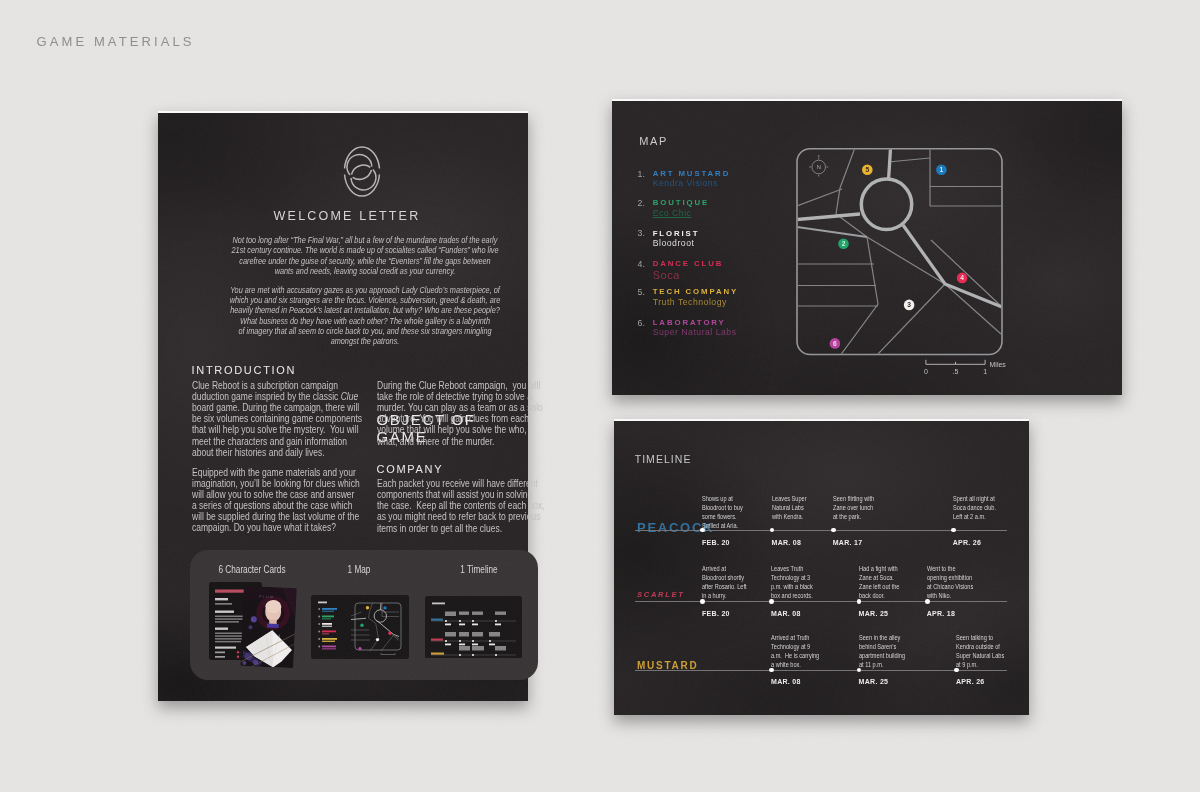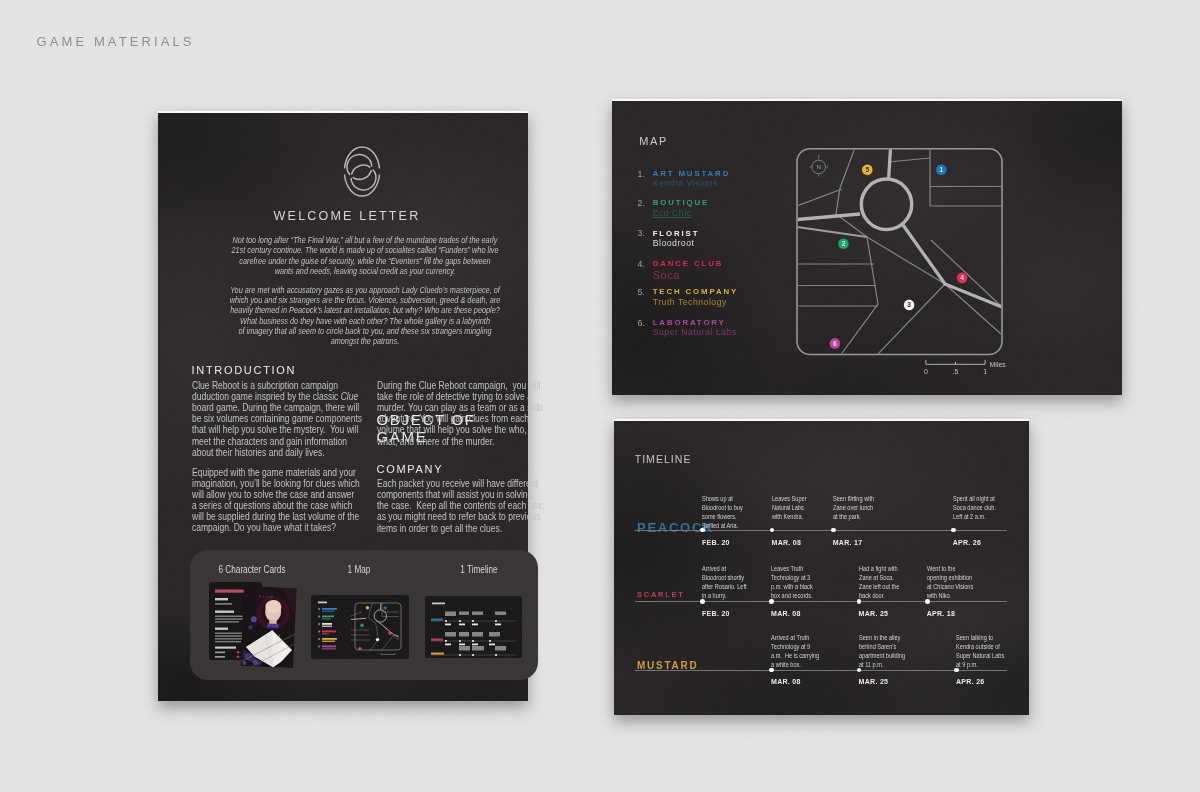--- a/index.html
+++ b/index.html
@@ -373,21 +373,21 @@
 
   <div class="abs" style="left:157.5px;top:73.4px;width:80px;font-size:7px;line-height:9.0px;color:#d5d3d4;transform:scaleX(.8);transform-origin:0 0;">Leaves Super<br>Natural Labs<br>with Kendra.</div>
   <div class="abs" style="left:157.5px;top:117.8px;font-size:7px;font-weight:bold;letter-spacing:.3px;color:#eeecee;">MAR. 08</div>
 
   <div class="abs" style="left:218.7px;top:73.4px;width:85px;font-size:7px;line-height:9.0px;color:#d5d3d4;transform:scaleX(.8);transform-origin:0 0;">Seen flirting with<br>Zane over lunch<br>at the park.</div>
   <div class="abs" style="left:218.7px;top:117.8px;font-size:7px;font-weight:bold;letter-spacing:.3px;color:#eeecee;">MAR. 17</div>
 
   <div class="abs" style="left:338.7px;top:73.4px;width:85px;font-size:7px;line-height:9.0px;color:#d5d3d4;transform:scaleX(.8);transform-origin:0 0;">Spent all night at<br>Soca dance club.<br>Left at 2 a.m.</div>
   <div class="abs" style="left:338.7px;top:117.8px;font-size:7px;font-weight:bold;letter-spacing:.3px;color:#eeecee;">APR. 26</div>
 
-  <div class="abs" style="left:23px;top:169.2px;font-size:7.5px;font-weight:bold;letter-spacing:1.75px;color:#c03a52;">SCARLET</div>
+  <div class="abs" style="left:23px;top:169.2px;font-size:7.5px;font-weight:bold;letter-spacing:1.75px;color:#c03a52;font-style:italic;">SCARLET</div>
 
   <div class="abs" style="left:21px;top:180.2px;width:372px;height:1px;background:#747273;"></div>
 
   <div class="abs" style="left:86.3px;top:178px;width:4.6px;height:4.6px;border-radius:50%;background:#fff;"></div>
   <div class="abs" style="left:155.4px;top:178px;width:4.6px;height:4.6px;border-radius:50%;background:#fff;"></div>
   <div class="abs" style="left:242.9px;top:178px;width:4.6px;height:4.6px;border-radius:50%;background:#fff;"></div>
   <div class="abs" style="left:311px;top:178px;width:4.6px;height:4.6px;border-radius:50%;background:#fff;"></div>
 
   <div class="abs" style="left:88px;top:143.1px;width:83px;font-size:7px;line-height:9.0px;color:#d5d3d4;transform:scaleX(.8);transform-origin:0 0;">Arrived at<br>Bloodroot shortly<br>after Rosario. Left<br>in a hurry.</div>
   <div class="abs" style="left:88px;top:188.5px;font-size:7px;font-weight:bold;letter-spacing:.3px;color:#eeecee;">FEB. 20</div>

